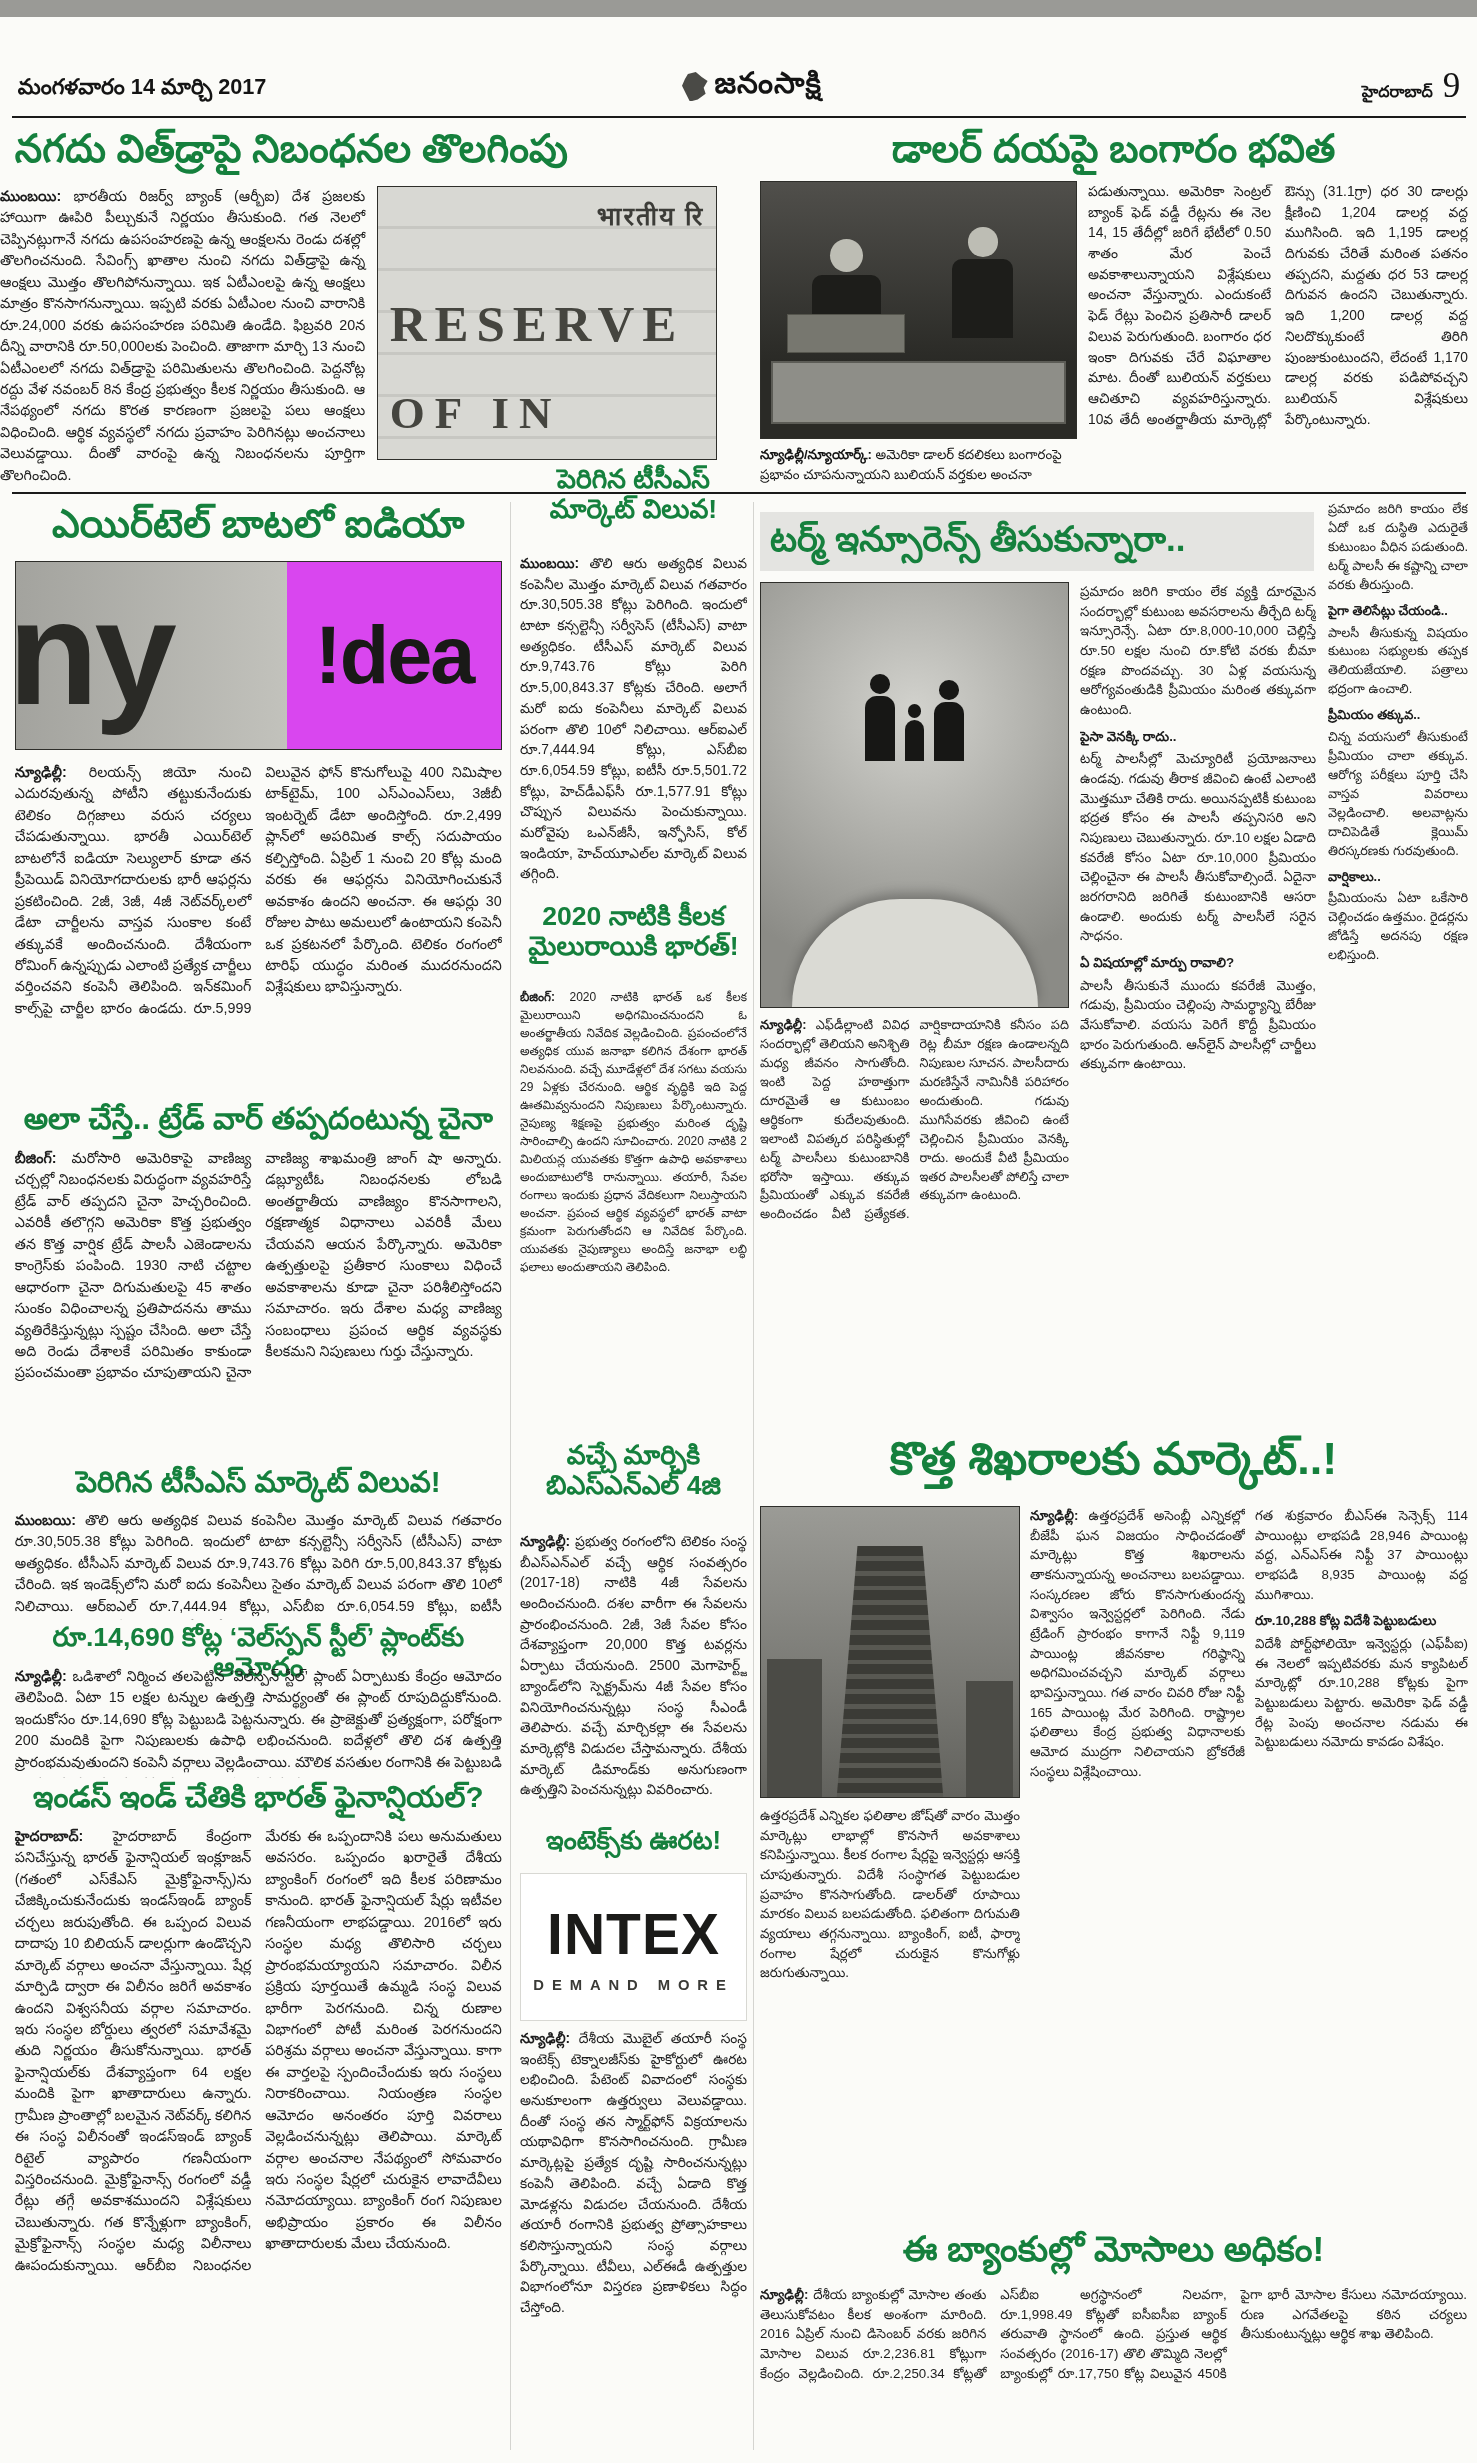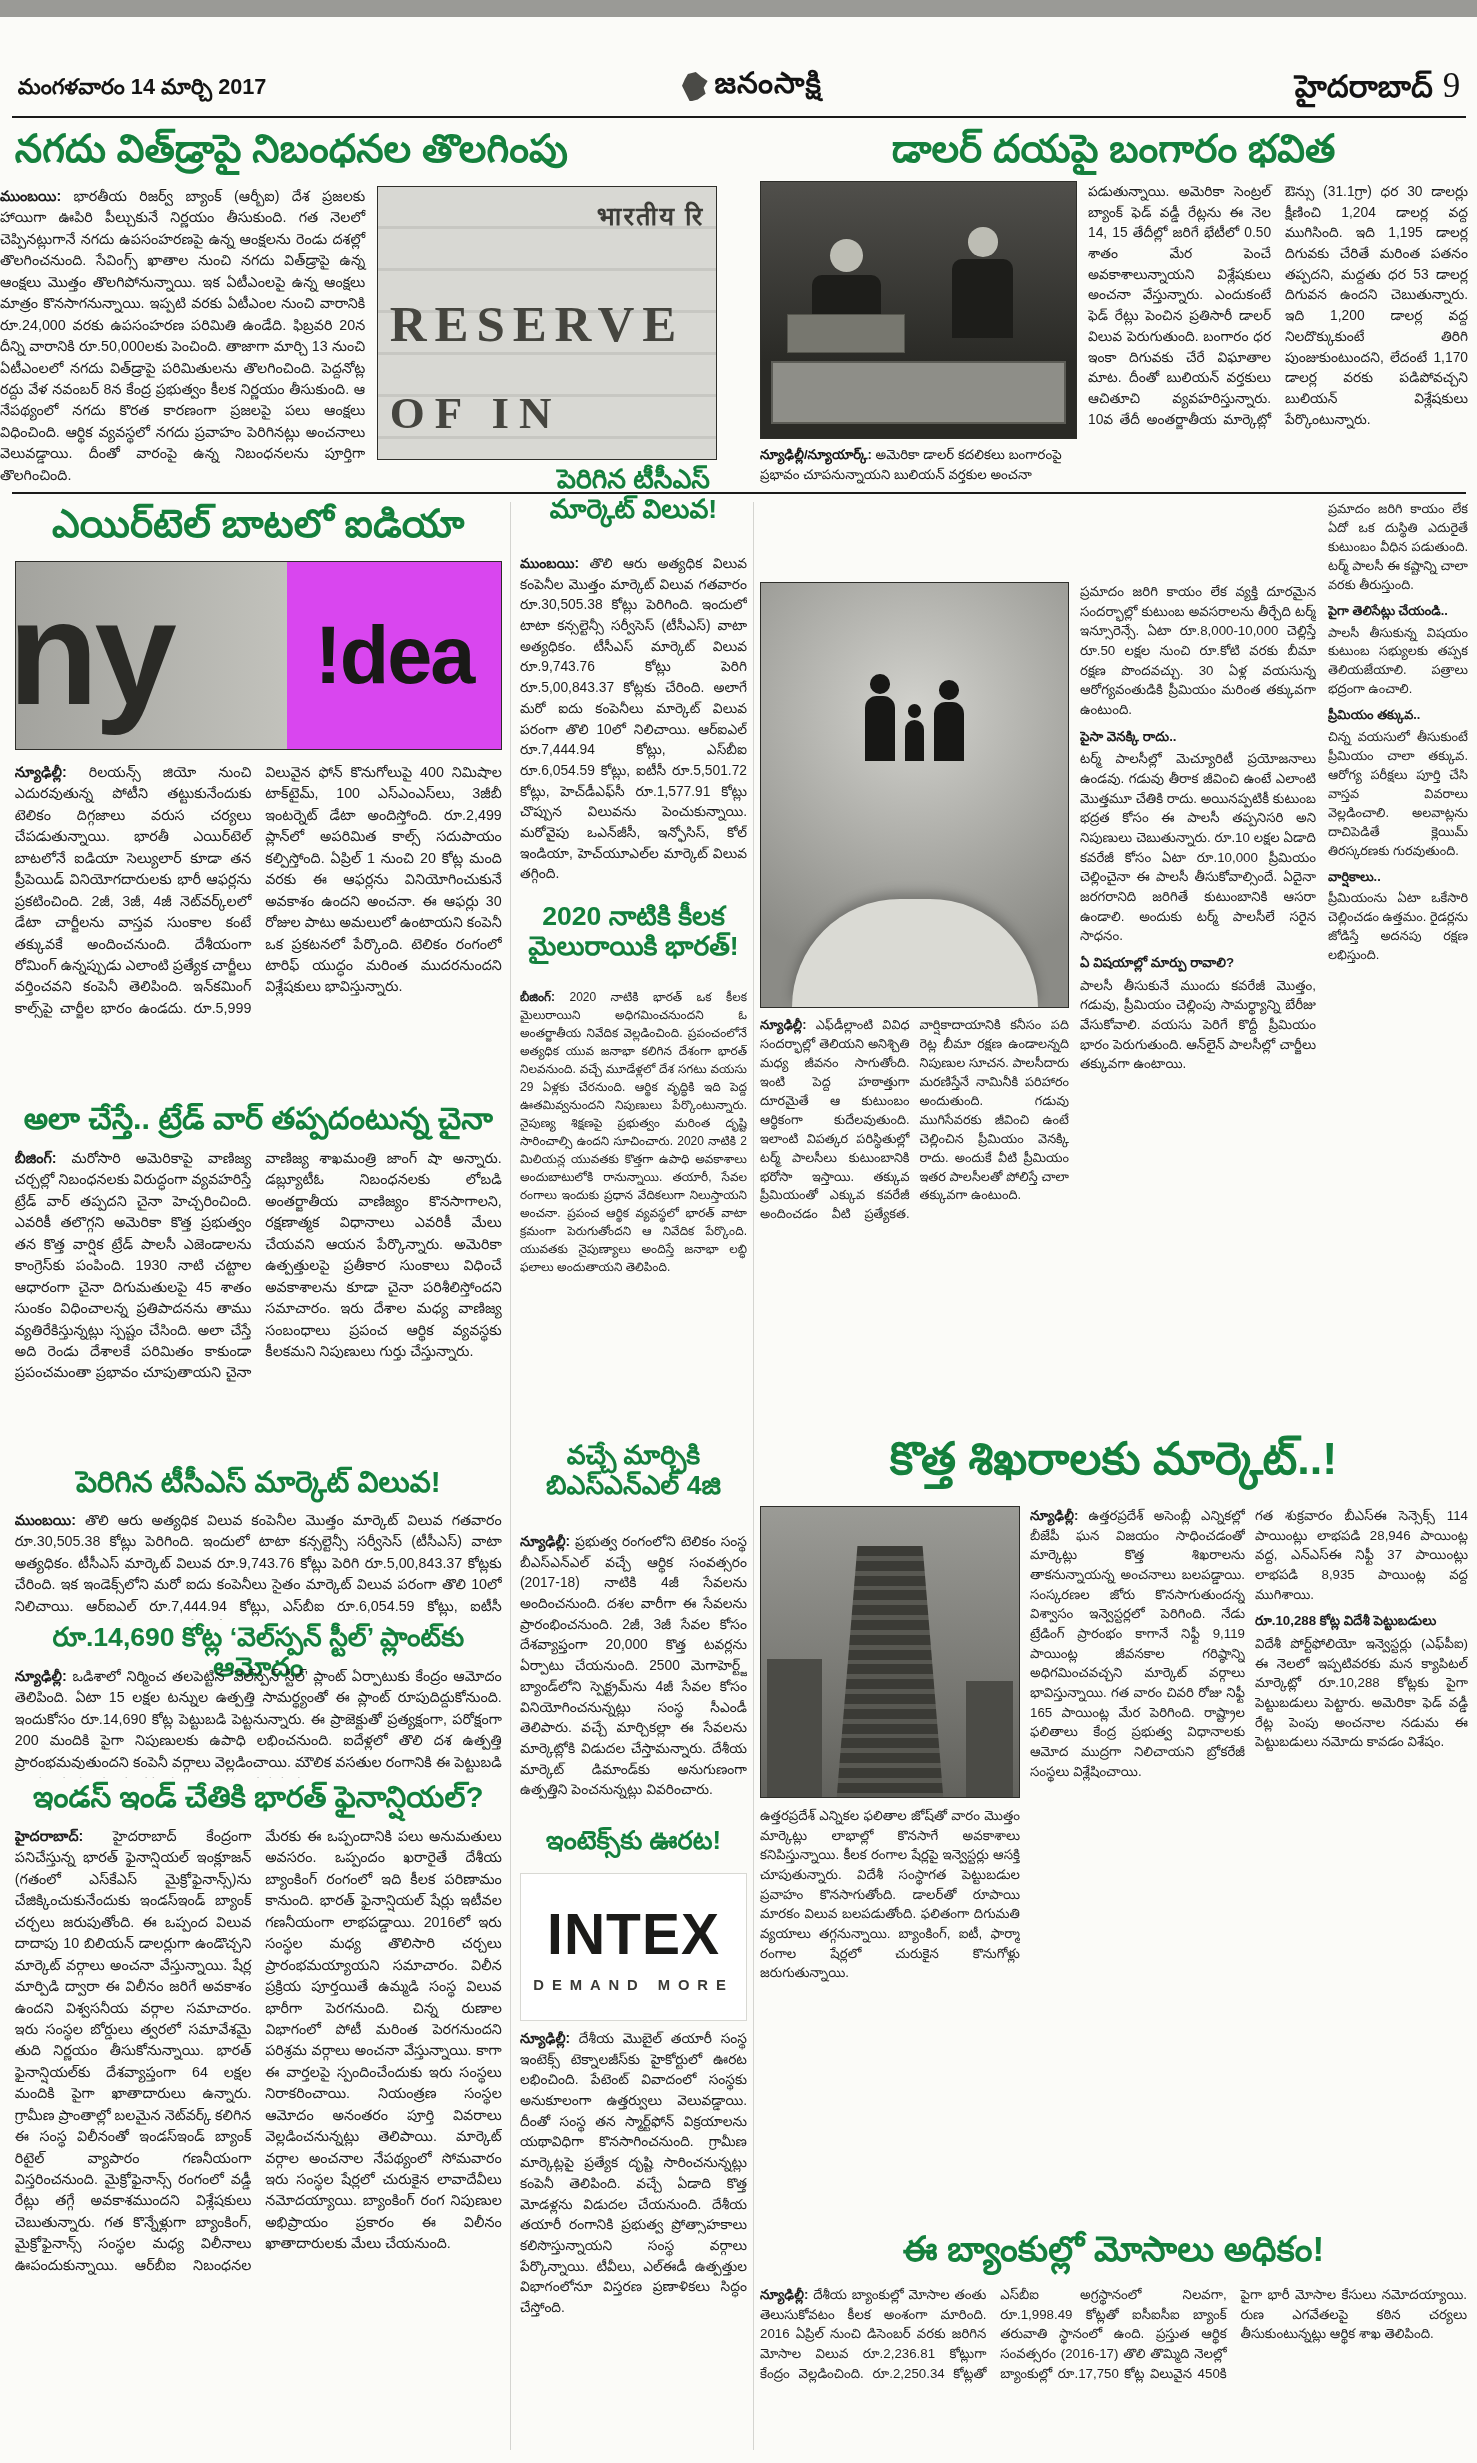--- a/index.html
+++ b/index.html
@@ -17,21 +17,21 @@
   .subhead{font-weight:bold;margin:6.9px 0 3px}
   .rule-h{position:absolute;background:#1a1a1a;height:2px}
   .rule-v{position:absolute;background:#d4d4d0;width:1px}
   .imgph{position:absolute;border:1px solid #2e2e2a;overflow:hidden}
 
   
   .hdr-date{left:17.7px;top:57px;font-size:21.7px;font-weight:bold}
   .hdr-mast{left:682px;top:49px;display:flex;align-items:center;gap:6.9px}
   .hdr-mast .mast-word{font-size:29.6px;font-weight:bold;letter-spacing:1px}
   .hdr-city{right:17.7px;top:49px;text-align:right}
-  .hdr-city .city{font-size:31px;font-weight:bold}
+  .hdr-city .city{font-size:16px;font-weight:bold}
   .hdr-city .pageno{font-size:35px;font-family:"Liberation Serif",serif;margin-left:9.9px}
 
   
   .rbi{background:repeating-linear-gradient(180deg,#d8d8d3 0 39px,#c7c7c2 39px 42px);padding:9.9px 11.8px}
   .rbi .dev{font-size:25.6px;color:#3c3c38;font-weight:bold;text-align:right;letter-spacing:2px}
   .rbi .big{font-family:"Liberation Serif","DejaVu Serif",serif;font-weight:bold;color:#45453f}
   .rbi .l2{font-size:51px;letter-spacing:7.9px;margin-top:51px}
   .rbi .l3{font-size:45px;letter-spacing:9.9px;margin-top:17.7px}
 
   
@@ -175,20 +175,21 @@
 
   <div class="abs hl center" style="left:520px;top:1809px;width:227px;font-size:25.6px">ఇంటెక్స్‌కు ఊరట!</div>
   <div class="abs intexbox" style="left:520px;top:1856px;width:227px;height:148px">
     <div class="brand">INTEX</div>
     <div class="tag">DEMAND MORE</div>
   </div>
   <div class="abs body-txt" style="left:520px;top:2012px;width:227px;height:422px;font-size:13.8px">
     <span class="dateline">న్యూఢిల్లీ:</span><span> దేశీయ మొబైల్ తయారీ సంస్థ ఇంటెక్స్ టెక్నాలజీస్‌కు హైకోర్టులో ఊరట లభించింది. పేటెంట్ వివాదంలో సంస్థకు అనుకూలంగా ఉత్తర్వులు వెలువడ్డాయి. దీంతో సంస్థ తన స్మార్ట్‌ఫోన్ విక్రయాలను యథావిధిగా కొనసాగించనుంది. గ్రామీణ మార్కెట్లపై ప్రత్యేక దృష్టి సారించనున్నట్లు కంపెనీ తెలిపింది. వచ్చే ఏడాది కొత్త మోడళ్లను విడుదల చేయనుంది. దేశీయ తయారీ రంగానికి ప్రభుత్వ ప్రోత్సాహకాలు కలిసొస్తున్నాయని సంస్థ వర్గాలు పేర్కొన్నాయి. టీవీలు, ఎల్ఈడీ ఉత్పత్తుల విభాగంలోనూ విస్తరణ ప్రణాళికలు సిద్ధం చేస్తోంది.</span>
   </div>
 
+  <div class="abs hl band" style="left:760px;top:495px;width:554px;height:59px;font-size:35px">టర్మ్ ఇన్సూరెన్స్ తీసుకున్నారా..</div>
 
   <div class="abs body-txt small-txt" style="left:1328px;top:483px;width:140px;height:930px;font-size:12.8px">
     <span>ప్రమాదం జరిగి కాయం లేక ఏదో ఒక దుస్థితి ఎదురైతే కుటుంబం వీధిన పడుతుంది. టర్మ్ పాలసీ ఈ కష్టాన్ని చాలా వరకు తీరుస్తుంది.</span>
     <div class="subhead">పైగా తెలిసేట్లు చేయండి..</div>
     <span>పాలసీ తీసుకున్న విషయం కుటుంబ సభ్యులకు తప్పక తెలియజేయాలి. పత్రాలు భద్రంగా ఉంచాలి.</span>
     <div class="subhead">ప్రీమియం తక్కువ..</div>
     <span>చిన్న వయసులో తీసుకుంటే ప్రీమియం చాలా తక్కువ. ఆరోగ్య పరీక్షలు పూర్తి చేసి వాస్తవ వివరాలు వెల్లడించాలి. అలవాట్లను దాచిపెడితే క్లెయిమ్ తిరస్కరణకు గురవుతుంది.</span>
     <div class="subhead">వార్షికాలు..</div>
     <span>ప్రీమియంను ఏటా ఒకేసారి చెల్లించడం ఉత్తమం. రైడర్లను జోడిస్తే అదనపు రక్షణ లభిస్తుంది.</span>
   </div>

